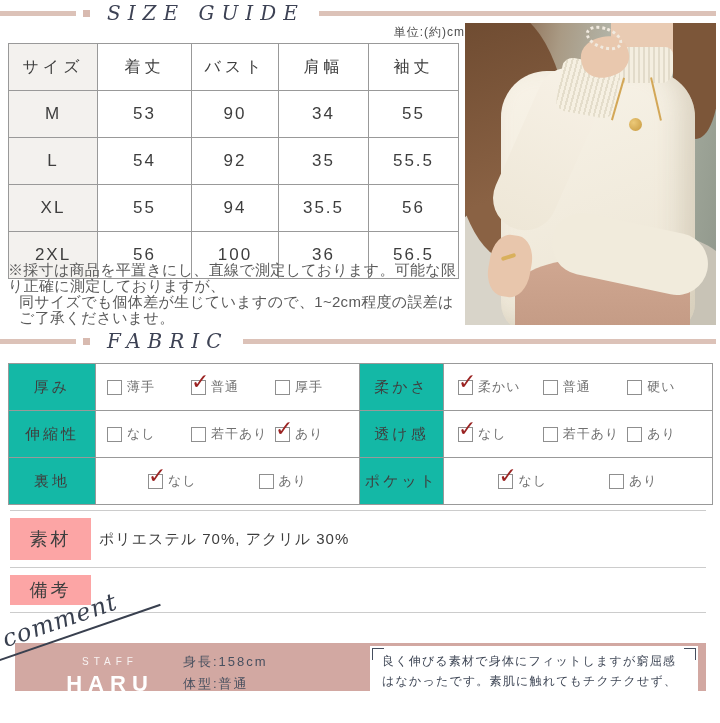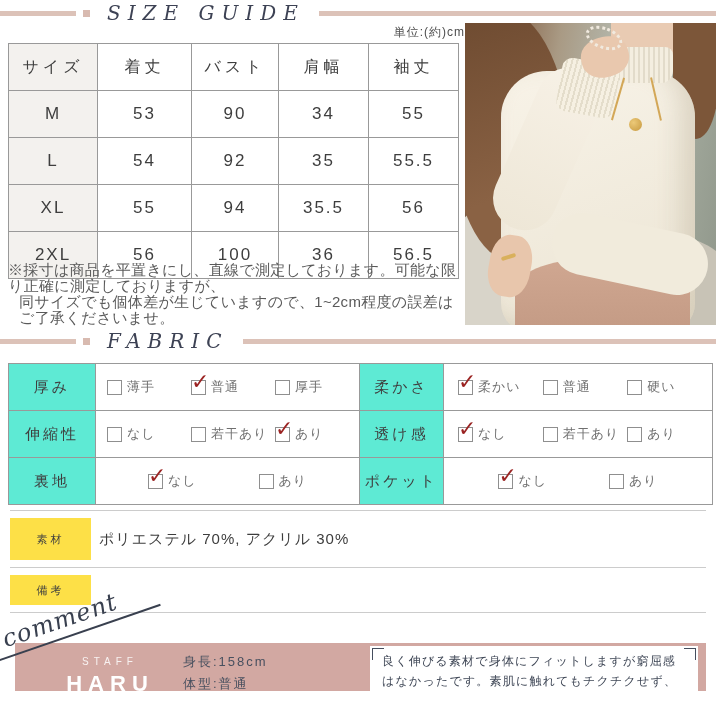--- a/index.html
+++ b/index.html
@@ -55,38 +55,38 @@
   .ph-pendant{left:164px;top:95px;width:13px;height:13px;border-radius:50%;
               background:radial-gradient(circle at 35% 35%,#ecc978,#c6983e);}
   .ph-hand2{left:24px;top:212px;width:42px;height:62px;background:#e8c6ac;border-radius:42%;transform:rotate(10deg);}
   .ph-ring{left:36px;top:232px;width:15px;height:4px;background:#d9b05c;transform:rotate(-18deg);border-radius:2px;}
   .ph-pants{left:50px;bottom:-10px;width:175px;height:76px;background:linear-gradient(#d0a791,#c39a84);
             border-radius:42% 45% 0 0;}
 
   
   .fabric-table{position:absolute;top:363px;left:8px;width:704px;}
   .fabric-table td{border:1px solid #999;height:46px;vertical-align:middle;padding:0;}
-  .flabel{background:#5eead4;font-size:15px;letter-spacing:3px;color:#3f3f3f;text-align:center;}
+  .flabel{background:#14b8a6;font-size:15px;letter-spacing:3px;color:#3f3f3f;text-align:center;}
   .opts3{display:flex;align-items:center;height:100%;padding-left:11px;}
   .opts3.right{padding-left:14px;}
   .opts3 .opt{width:92px;}
   .opts2{display:flex;align-items:center;justify-content:center;height:100%;gap:62px;}
   .opt{display:flex;align-items:center;font-size:13px;color:#6f6f6f;letter-spacing:1px;white-space:nowrap;}
   .cb{display:inline-block;flex:none;width:13px;height:13px;border:1px solid #8f8f8f;background:#fff;
       position:relative;margin-right:5px;}
   .cb.checked::after{content:"✓";position:absolute;left:-1px;top:-12px;font-size:22px;font-weight:bold;
       color:#9b2423;font-family:"DejaVu Sans",sans-serif;}
 
   
   .spec{position:absolute;top:510px;left:10px;width:696px;border-top:1px solid #ccc;}
   .spec-row{display:flex;align-items:stretch;border-bottom:1px solid #ccc;}
   .spec-row.r1{height:56px;}
   .spec-row.r2{height:44px;}
-  .spec-label{width:81px;margin:7px 0;background:#fde047;display:flex;align-items:center;justify-content:center;
-              font-size:11px;letter-spacing:3px;color:#3f3f3f;flex:none;}
+  .spec-label{width:81px;margin:7px 0;background:#fca5a5;display:flex;align-items:center;justify-content:center;
+              font-size:18px;letter-spacing:3px;color:#3f3f3f;flex:none;}
   .spec-value{display:flex;align-items:center;padding-left:8px;font-size:15px;color:#3d3d3d;letter-spacing:1px;}
 
   
   .banner{position:absolute;left:15px;top:643px;width:691px;height:75px;background:#d2a8a2;}
   .script{position:absolute;left:0px;top:628px;width:152px;z-index:5;
           font-family:"DejaVu Serif",serif;font-style:italic;font-size:24px;color:#39404f;
           text-align:left;padding:0 8px 3px 10px;letter-spacing:1px;
           border-bottom:2px solid #39404f;transform:rotate(-19deg);transform-origin:left bottom;}
   .staff{position:absolute;left:40px;top:13px;width:110px;text-align:center;color:#fff;}
   .staff-label{font-size:10px;letter-spacing:5px;color:rgba(255,255,255,.85);}

